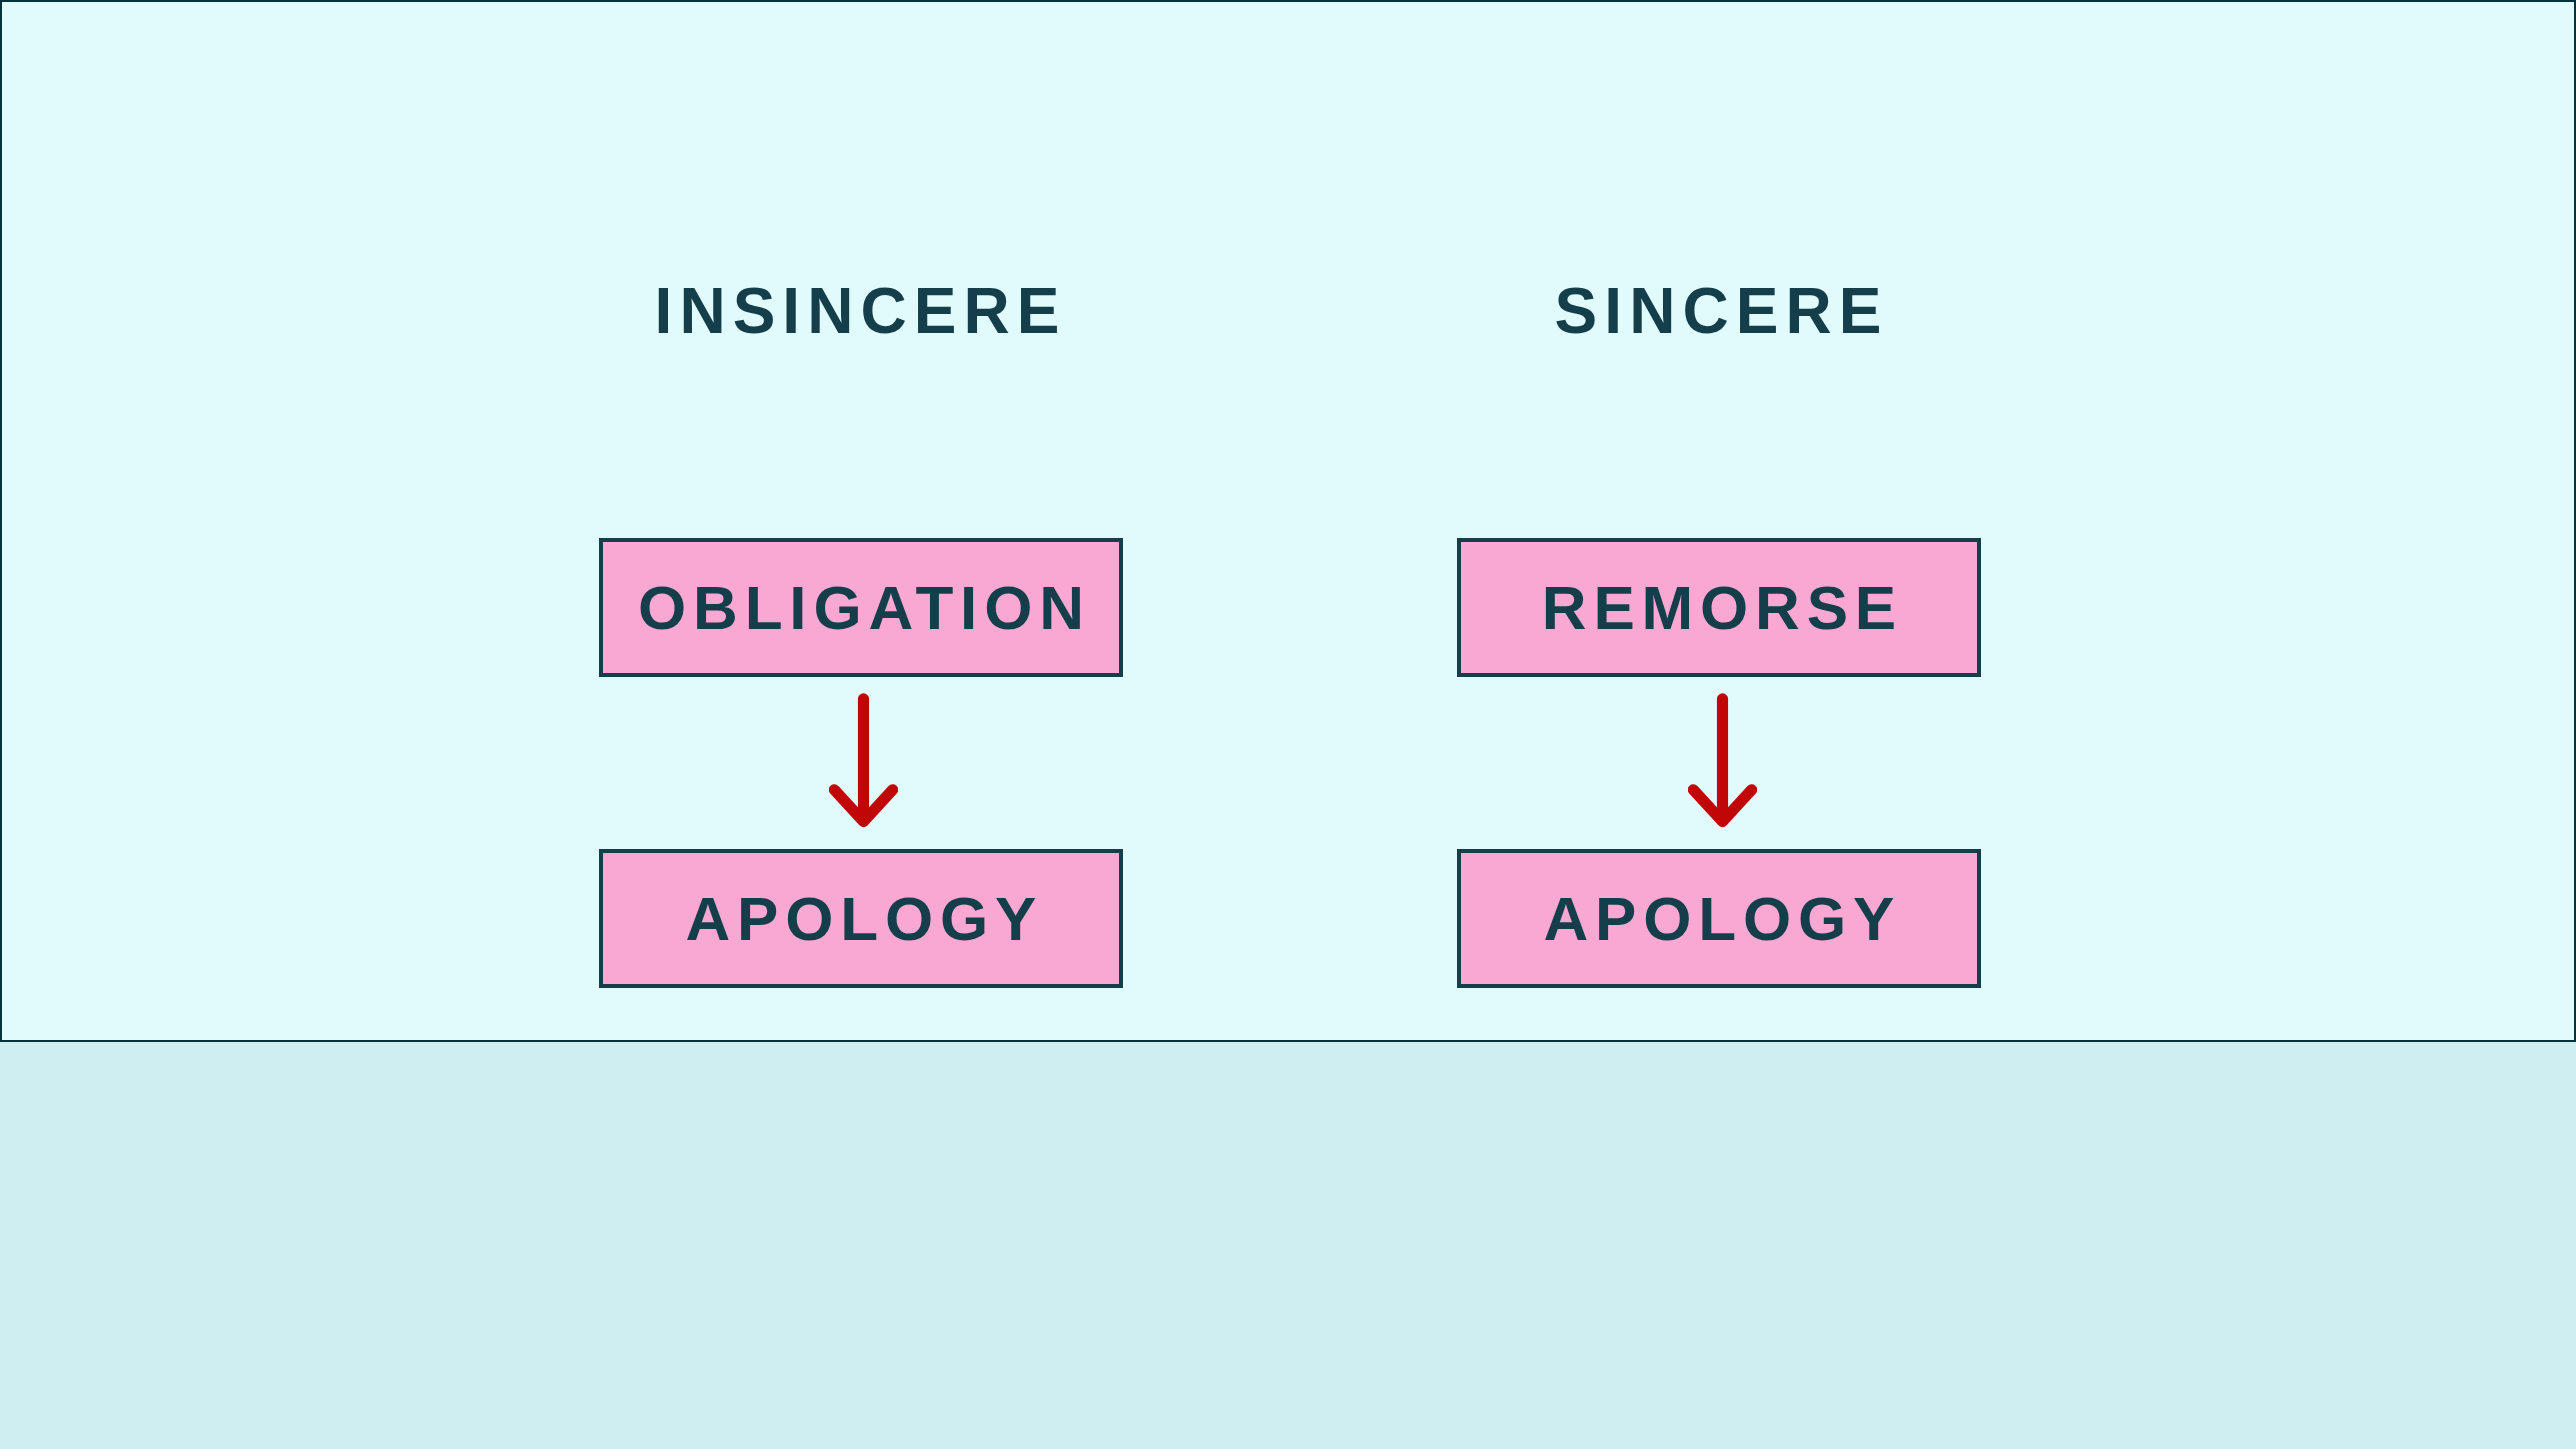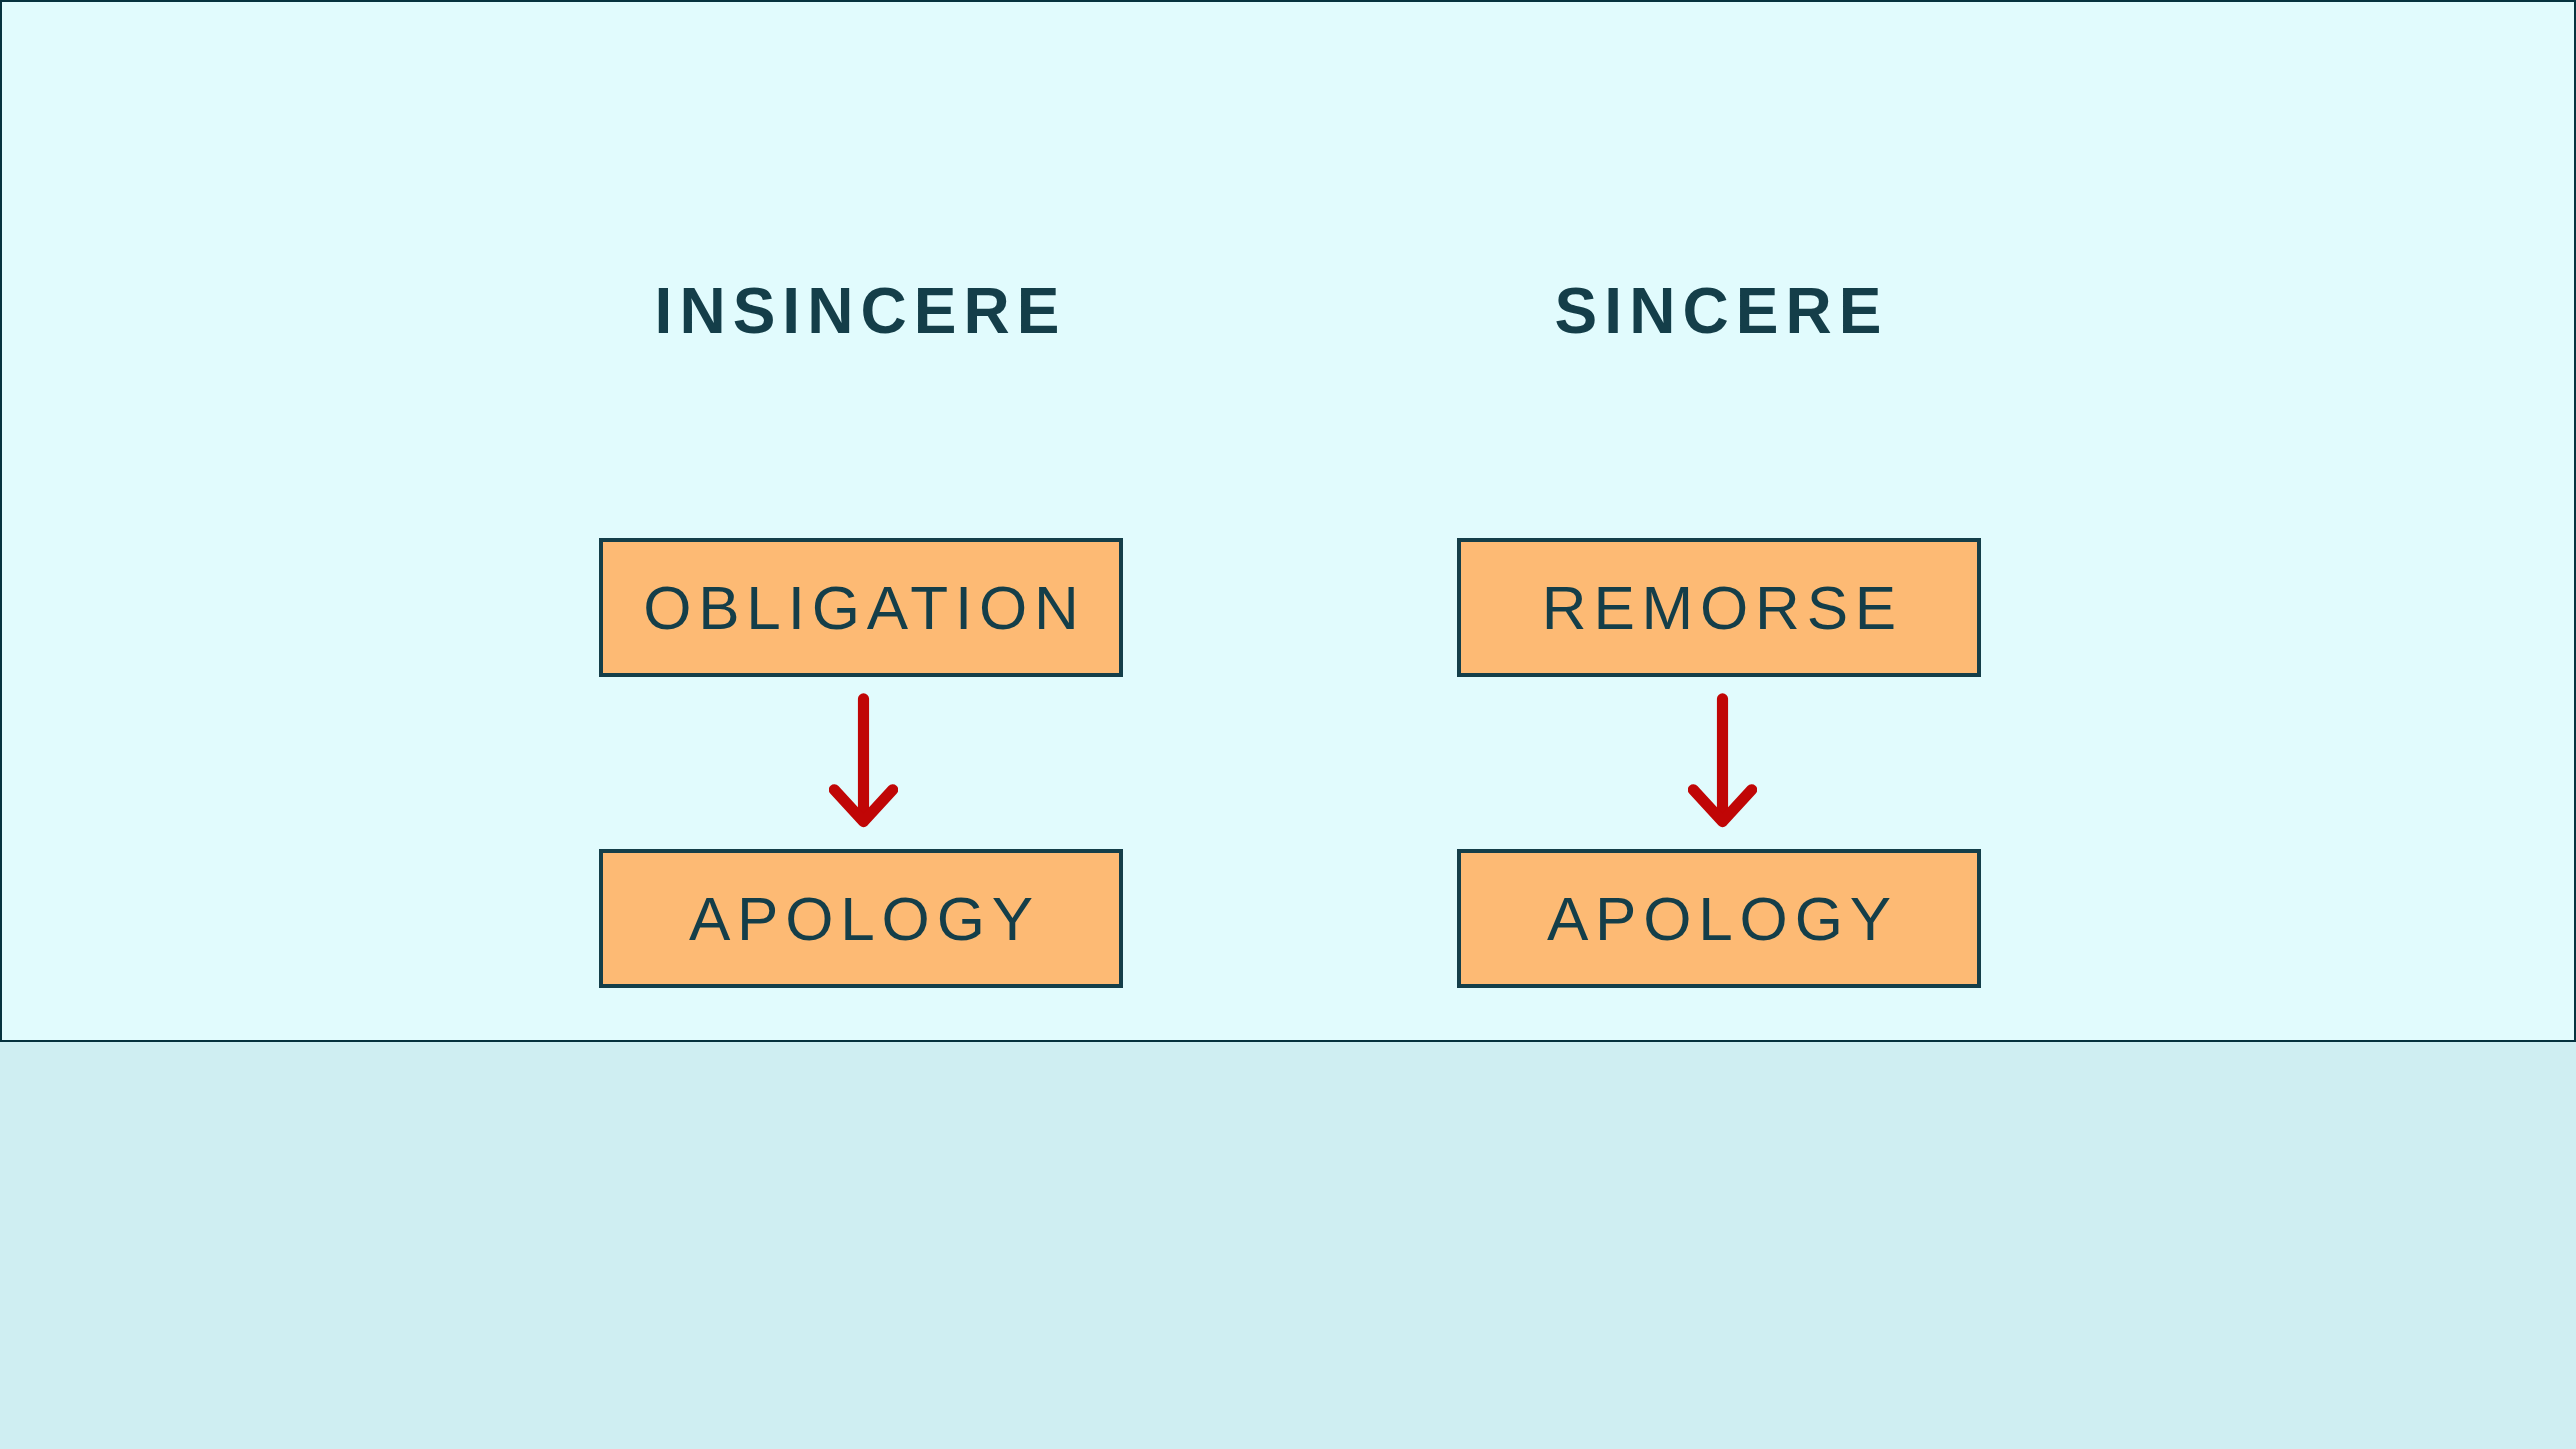--- a/index.html
+++ b/index.html
@@ -32,27 +32,27 @@
     white-space: nowrap;
   }
   #heading-left  { left: 515px; }
   #heading-right { left: 1376px; }
 
   .flow-box {
     position: absolute;
     width: 524px;
     height: 139px;
     box-sizing: border-box;
-    background: #fdba74;
+    background: #f9a8d4;
     border: 4.3px solid #143e49;
     display: flex;
     align-items: center;
     justify-content: center;
     font-size: 62px;
-    font-weight: 400;
+    font-weight: 700;
     letter-spacing: 0.11em;
     color: #143e49;
     white-space: nowrap;
     text-indent: 0.11em; 
   }
   #box-obligation     { left: 597px;  top: 536px; }
   #box-apology-left   { left: 597px;  top: 847px; }
   #box-remorse        { left: 1455px; top: 536px; }
   #box-apology-right  { left: 1455px; top: 847px; }
 

